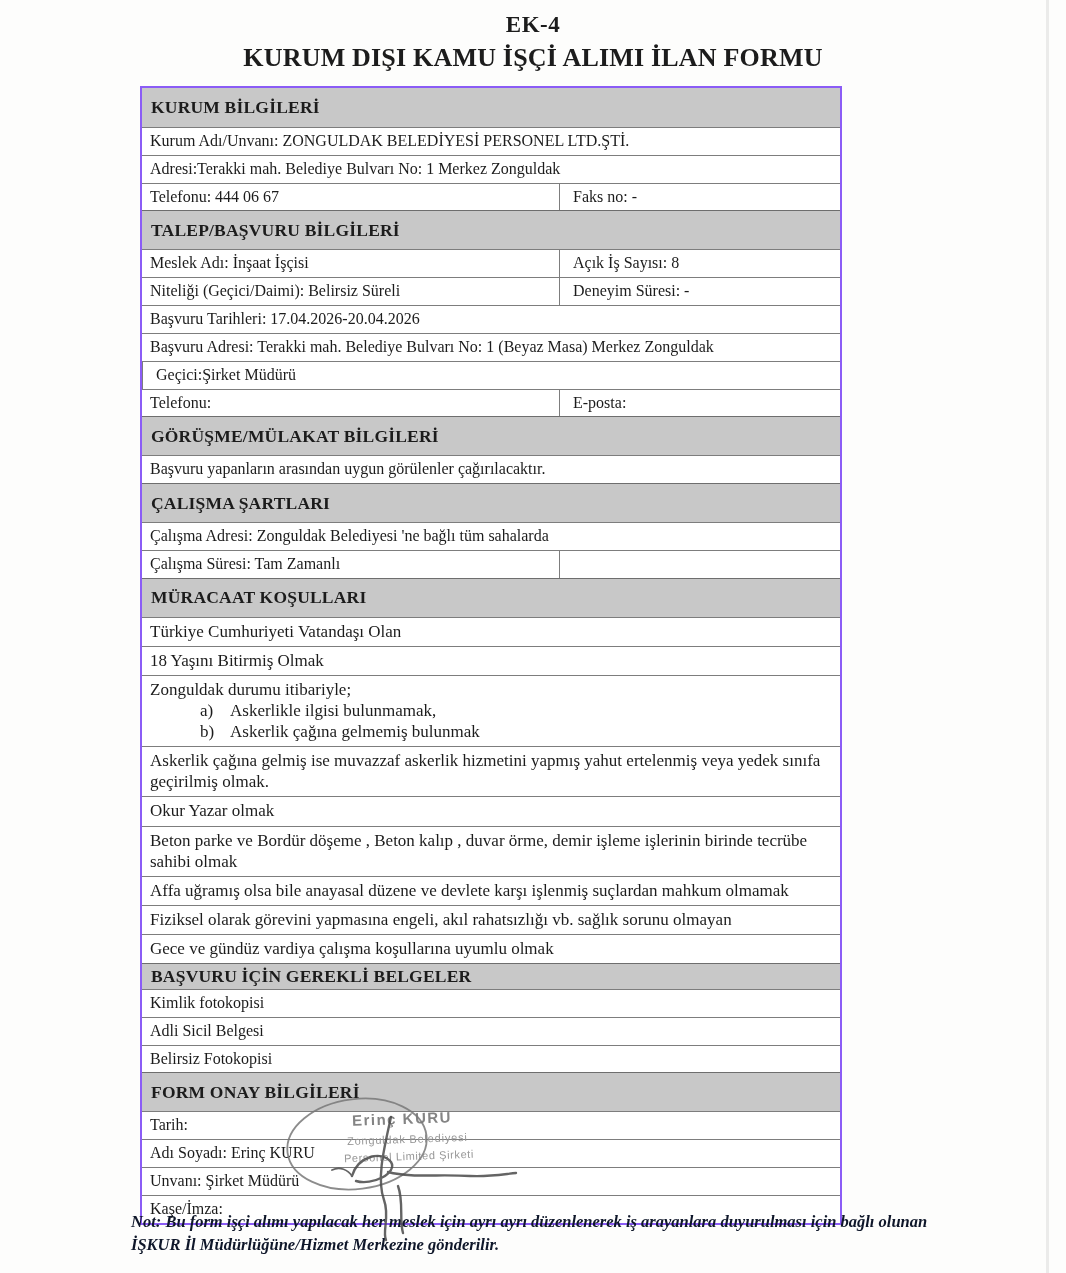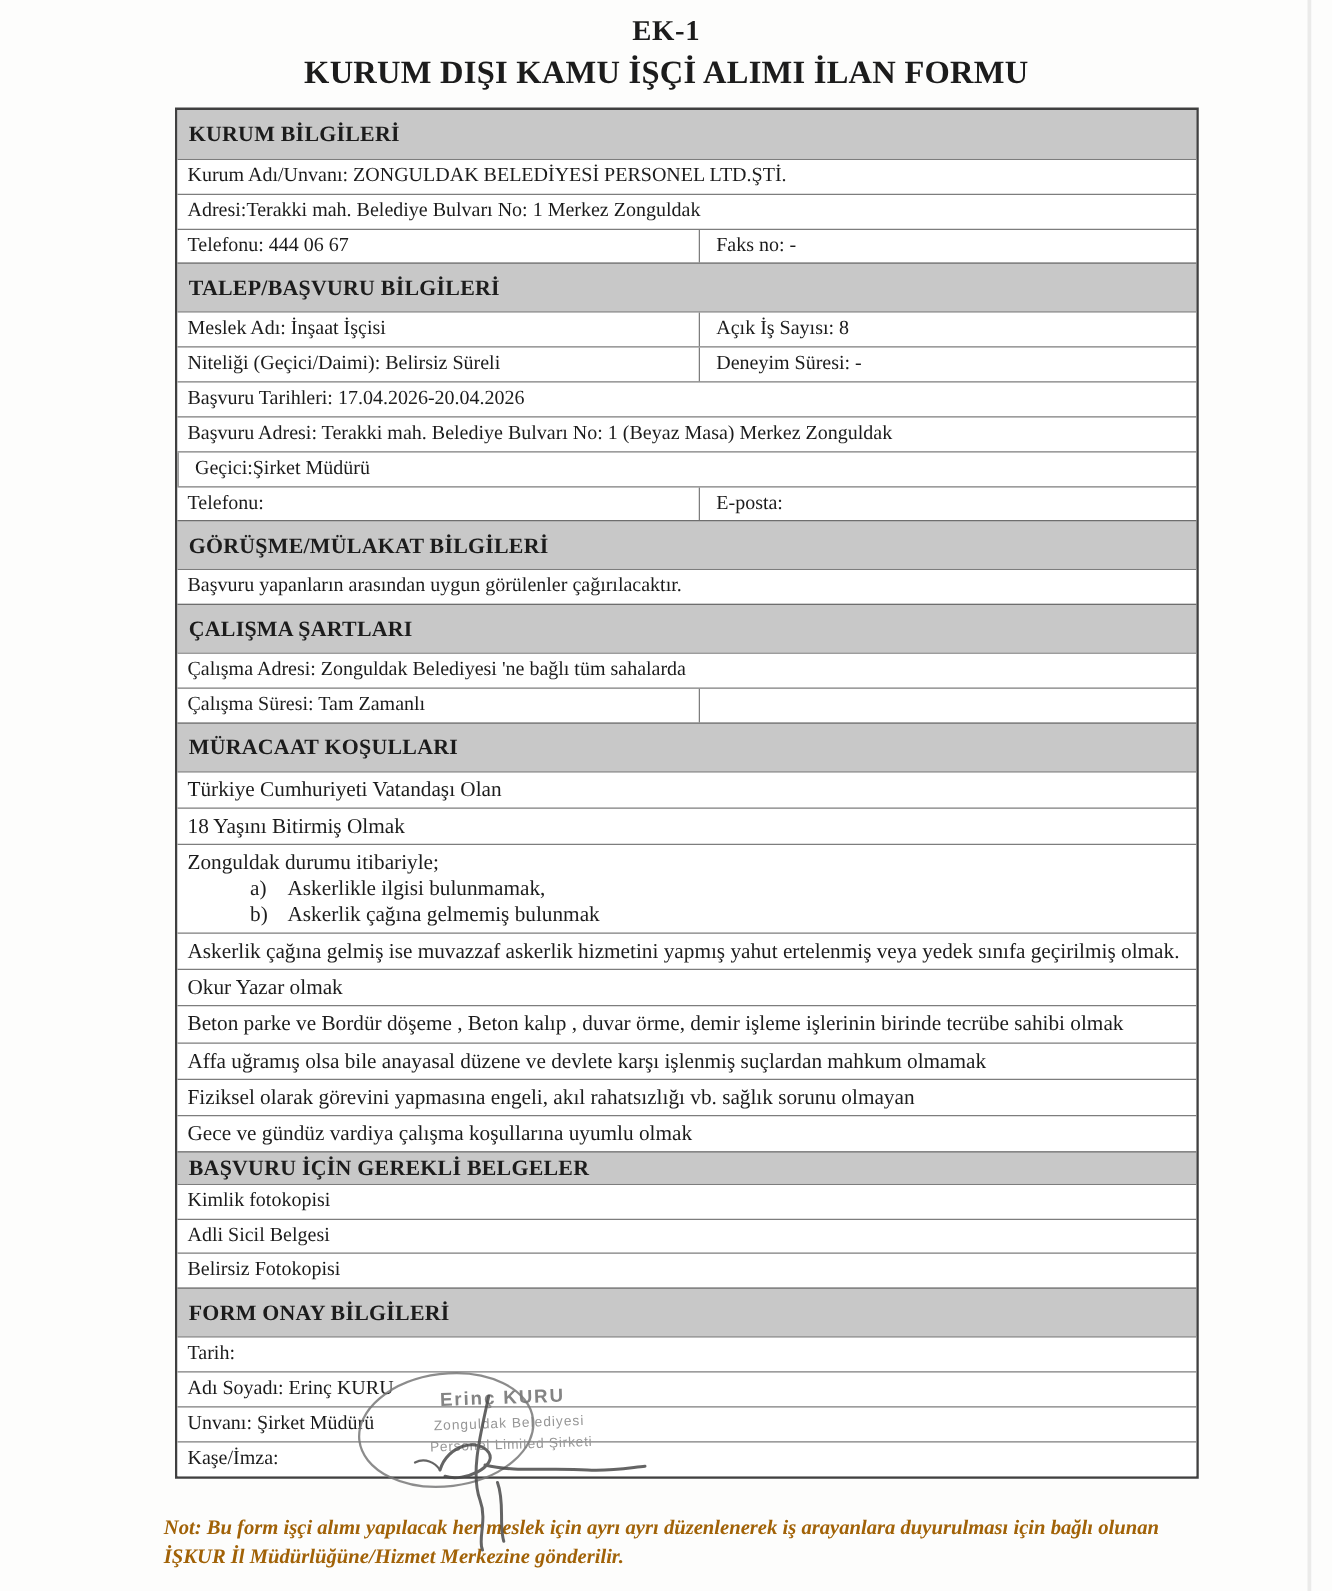--- a/index.html
+++ b/index.html
@@ -6,62 +6,62 @@
   .page{
     position:relative;width:1066px;height:1273px;background:#fdfdfc;
     font-family:"Liberation Serif", serif;color:#1c1c1c;overflow:hidden;
   }
   .scan-streak{position:absolute;top:0;left:1046px;width:3px;height:100%;background:#ebebea;}
   .titles{position:absolute;top:12px;left:0;width:100%;text-align:center;}
   .t1{font-size:23px;font-weight:bold;letter-spacing:.5px;}
   .t2{font-size:26px;font-weight:bold;margin-top:5px;letter-spacing:.2px;}
 
   .formtable{
-    position:absolute;left:140px;top:86px;width:819px;
-    border:2px solid #404040;background:#fff;box-sizing:border-box;
+    position:absolute;left:140px;top:86px;width:702px;
+    border:2px solid #8b5cf6;background:#fff;box-sizing:border-box;
   }
   .band{
     background:#c8c8c8;min-height:39px;display:flex;align-items:center;
     padding-left:9px;font-weight:bold;font-size:17.5px;letter-spacing:.2px;
     border-top:1px solid #6e6e6e;box-sizing:border-box;
   }
   .band.slim{min-height:26px;}
   .formtable > div:first-child{border-top:none;}
   .cellrow{display:flex;border-top:1px solid #7d7d7d;background:#fff;}
   .cell{padding:3px 6px 4px 8px;font-size:16px;line-height:1.24;box-sizing:border-box;}
   .cell.left{width:417px;flex:0 0 417px;}
   .cell.right{flex:1 1 auto;border-left:1px solid #7d7d7d;padding-left:13px;}
   .cell.full{flex:1 1 auto;}
   .cond{font-size:17px;}
   .listitem{padding-left:50px;}
   .listitem .mark{display:inline-block;width:30px;}
 
   .note{
     position:absolute;left:131px;top:1211px;width:816px;
-    font-style:italic;font-weight:bold;font-size:16.5px;line-height:1.38;color:#a16207;
+    font-style:italic;font-weight:bold;font-size:16.5px;line-height:1.38;color:#0f172a;
   }
 
   
   .overlay{position:absolute;left:0;top:0;width:1066px;height:1273px;pointer-events:none;}
   .stamp-text{
     position:absolute;font-family:"Liberation Sans", sans-serif;color:#8d8d8d;
     white-space:nowrap;transform:rotate(-2deg);
   }
   .stamp-l1{left:352px;top:1110px;font-size:15px;font-weight:bold;letter-spacing:1.5px;color:#848484;}
   .stamp-l2{left:347px;top:1133px;font-size:11px;letter-spacing:.8px;color:#979797;}
   .stamp-l3{left:344px;top:1150px;font-size:11px;letter-spacing:.6px;color:#979797;}
 </style>
 </head>
 <body>
 
 <div class="page">
   <div class="scan-streak"></div>
 
   <div class="titles">
-    <div class="t1">EK-1</div>
+    <div class="t1">EK-4</div>
     <div class="t2">KURUM DIŞI KAMU İŞÇİ ALIMI İLAN FORMU</div>
   </div>
 
   <div class="formtable">
 
     <div class="band">KURUM BİLGİLERİ</div>
     <div class="cellrow">
       <div class="cell full">Kurum Adı/Unvanı: ZONGULDAK BELEDİYESİ PERSONEL LTD.ŞTİ.</div>
     </div>
     <div class="cellrow">

